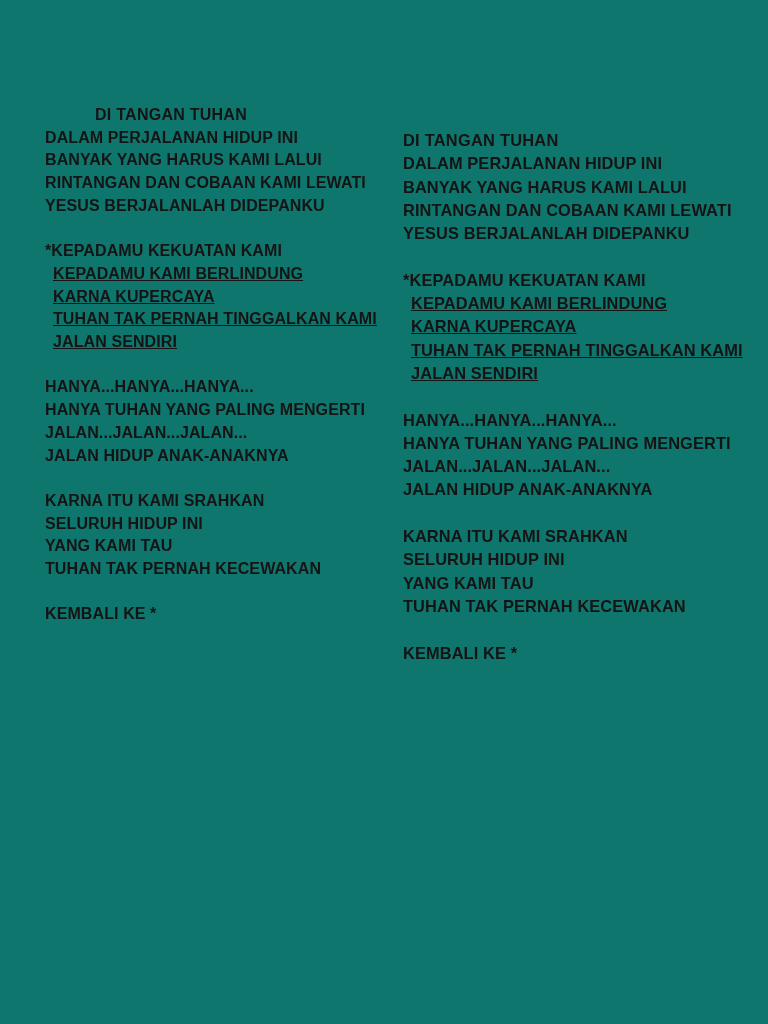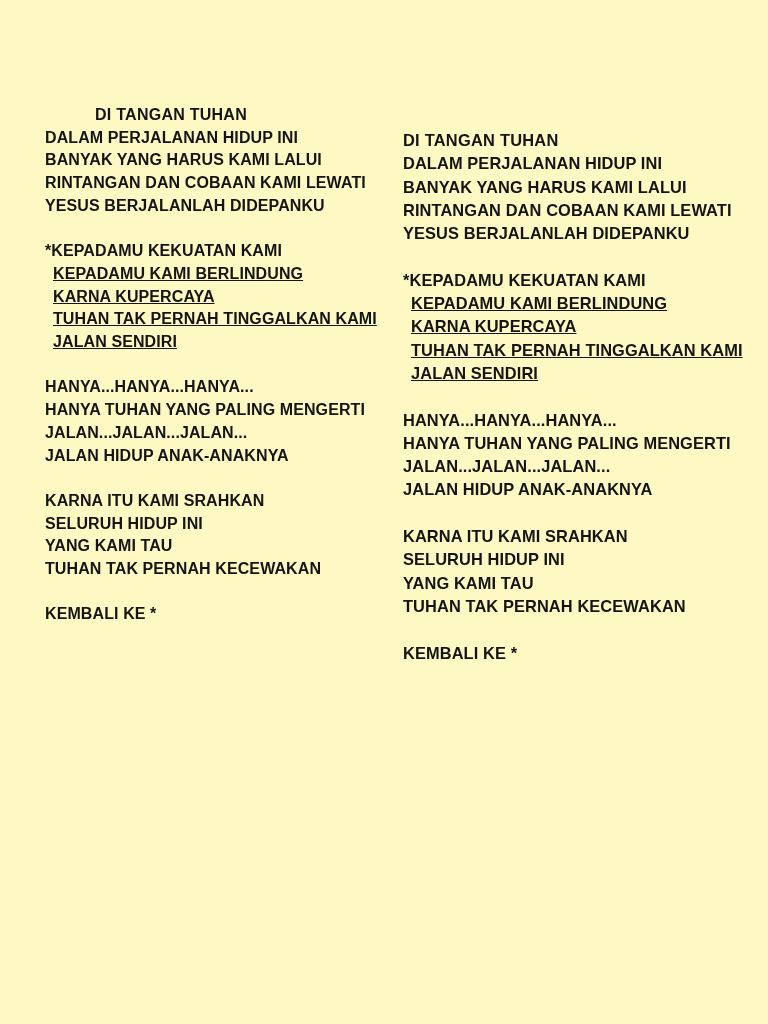--- a/index.html
+++ b/index.html
@@ -14,21 +14,21 @@
     position: relative;
     overflow: hidden;
     font-family: "Liberation Sans", "DejaVu Sans", sans-serif;
     color: #141414;
     -webkit-font-smoothing: antialiased;
   }
 
   .page {
     position: absolute;
     inset: 0;
-    background: #fef9c3;
+    background: #0f766e;
   }
 
   
   .col-left {
     position: absolute;
     left: 45px;
     top: 104px;
     width: 320px;
   }
   .col-left .doc-title {

